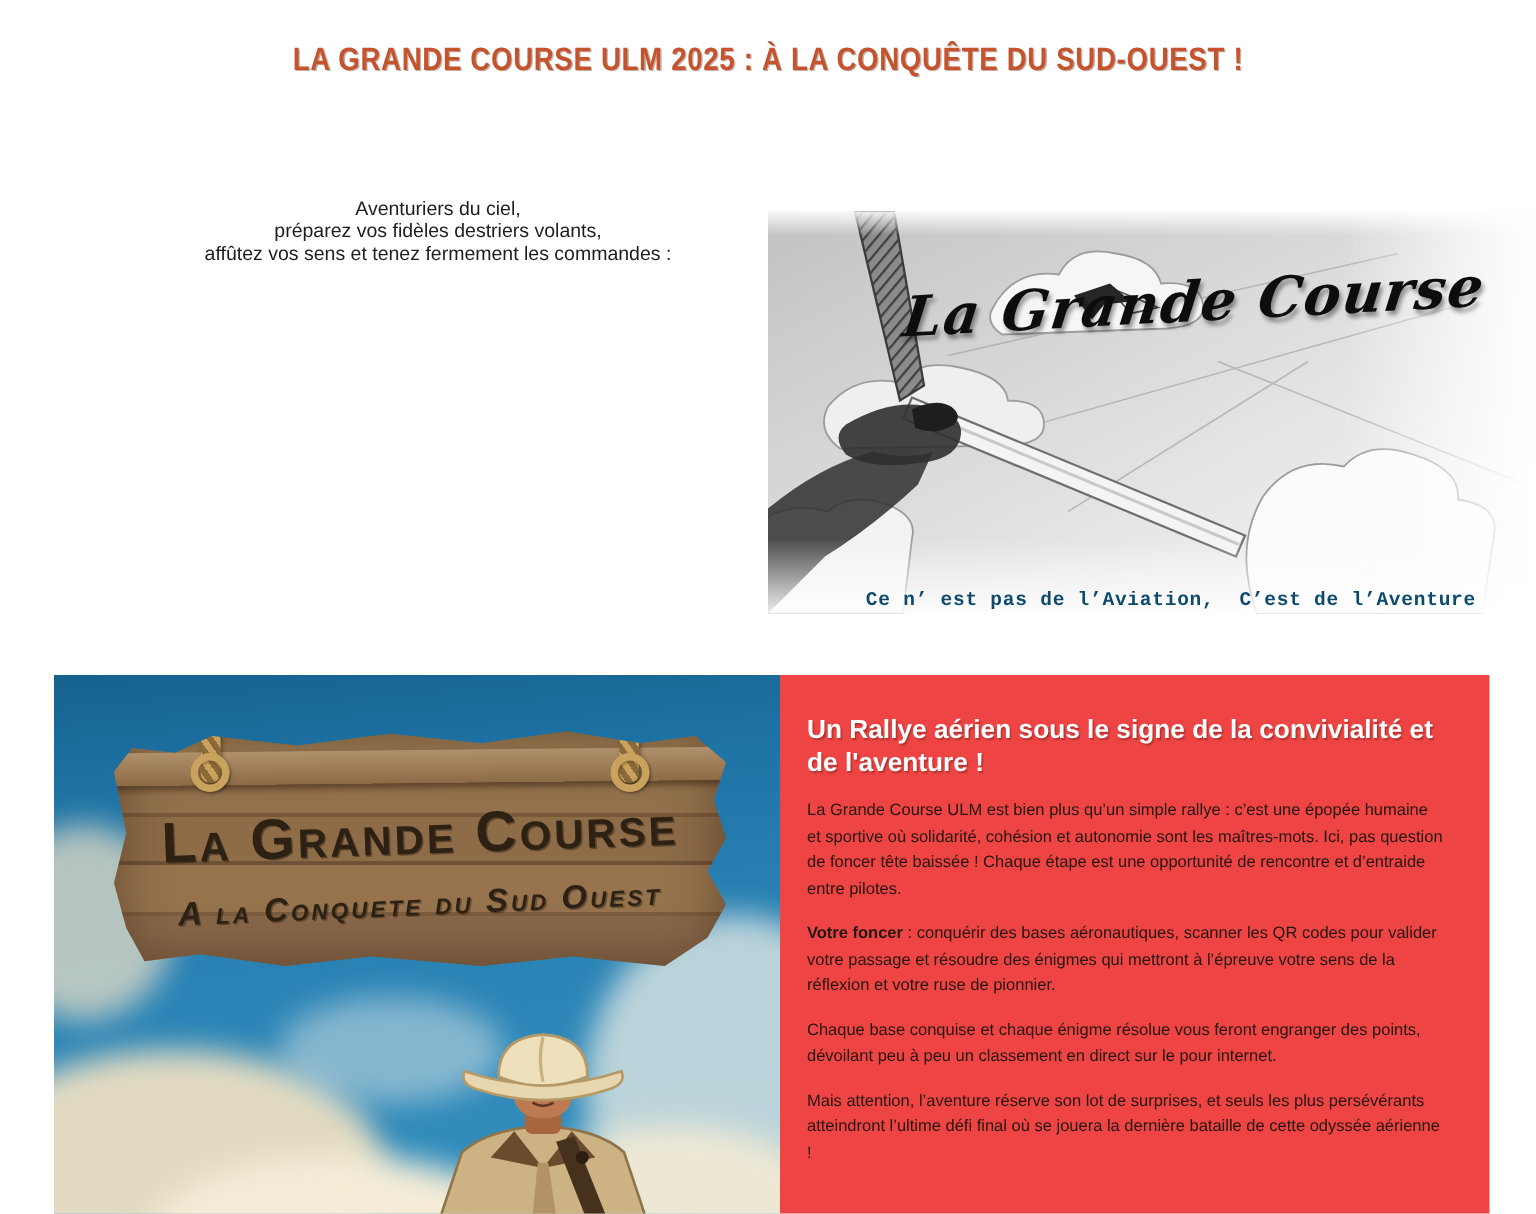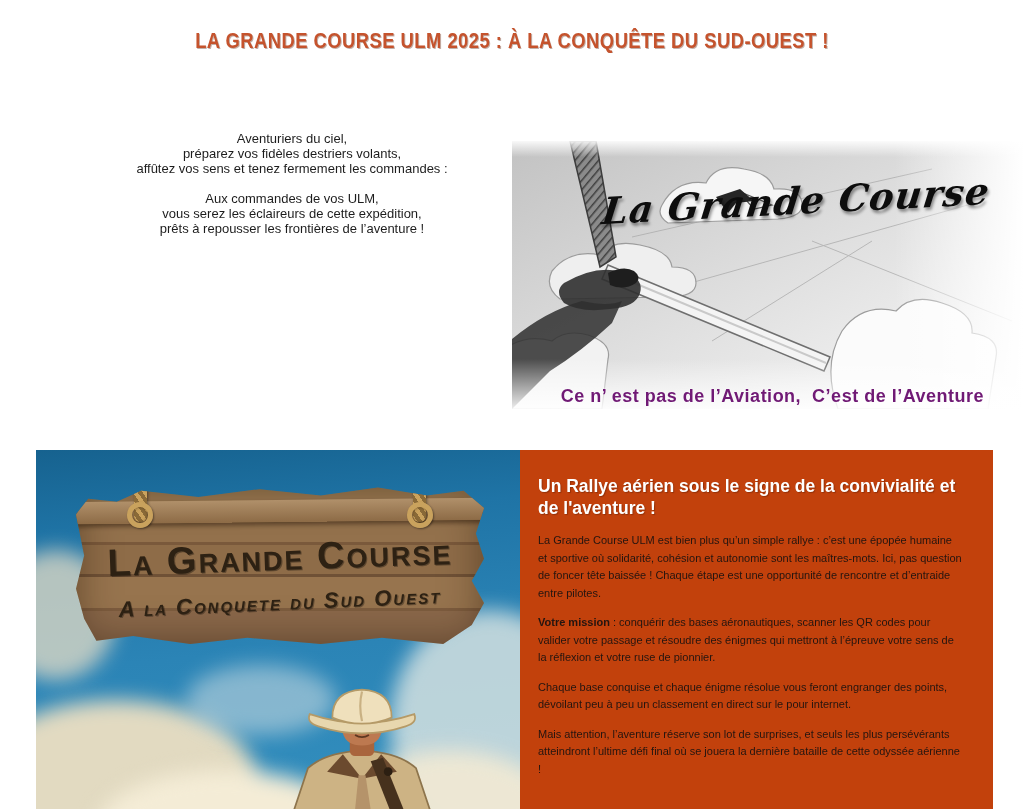--- a/index.html
+++ b/index.html
@@ -33,22 +33,22 @@
   .sketch-title {
     position:absolute; top:38px; right:34px;
     font-family:"DejaVu Serif", serif; font-style:italic; font-weight:bold;
     font-size:37px; color:#0d0d0d; letter-spacing:1px;
     transform:rotate(-3deg) skewX(-10deg);
     text-shadow:2px 3px 3px rgba(0,0,0,.4);
     white-space:nowrap;
   }
   .sketch-caption {
     position:absolute; bottom:2px; right:40px;
-    font-family:Liberation Sans, sans-serif; font-size:18px; font-weight:bold;
-    color:#701a75; letter-spacing:.5px; white-space:pre;
+    font-family:Liberation Mono, monospace; font-size:13px; font-weight:bold;
+    color:#0c4a6e; letter-spacing:.5px; white-space:pre;
     text-shadow:0 0 2px rgba(255,255,255,.9);
   }
 
   
   .bottom-row { display:flex; margin-top:41px; height:360px; }
 
   
   .poster {
     position:relative; margin-left:36px; width:484px; height:360px; overflow:hidden;
     background:linear-gradient(175deg,#16628f 0%, #1f74a6 22%, #2b84b6 55%, #3490bf 100%);
@@ -106,42 +106,41 @@
   .ring {
     position:absolute; top:16px; width:26px; height:26px; border-radius:50%;
     border:5px solid #c9a25d; box-shadow:inset 0 0 3px #5d431f, 1px 1px 2px rgba(0,0,0,.4);
   }
   .ring.left { left:51px; } .ring.right { right:51px; }
 
   .cowboy { position:absolute; left:238px; top:238px; width:176px; height:122px; }
 
   
   .panel {
-    width:473px; height:360px; background:#c2410c;
+    width:473px; height:360px; background:#ef4444;
     padding:25px 30px 0 18px; overflow:hidden;
   }
   .panel h2 {
     color:#ffffff; font-size:17.5px; line-height:1.26; font-weight:bold;
     margin-bottom:13px; text-shadow:1px 1px 1px rgba(60,20,5,.35);
   }
   .panel p {
     color:#241510; font-size:11px; line-height:17.5px; margin-bottom:12px;
   }
   .panel p strong { font-weight:bold; }
   .panel h2:last-child { margin-top:16px; }
 </style>
 </head>
 <body>
 
 <h1 class="page-title">LA GRANDE COURSE ULM 2025 : À LA CONQUÊTE DU SUD-OUEST !</h1>
 
 <div class="intro-row">
   <div class="intro-text">
       <p>Aventuriers du ciel,<br>préparez vos fidèles destriers volants,<br>affûtez vos sens et tenez fermement les commandes :</p>
-      <p>Aux commandes de vos ULM,<br>vous serez les éclaireurs de cette expédition,<br>prêts à repousser les frontières de l’aventure !</p>
     </div>
 
   <div class="sketch">
     <svg viewBox="0 0 512 268" width="512" height="268">
       <defs>
         <linearGradient id="bgG" x1="0" y1="0" x2="1" y2="1">
           <stop offset="0" stop-color="#c2c2c2"></stop>
             <stop offset=".45" stop-color="#dcdcdc"></stop>
           <stop offset=".8" stop-color="#efefef"></stop>
             <stop offset="1" stop-color="#fafafa"></stop>
@@ -240,19 +239,19 @@
       <path d="M40 30 Q70 40 100 40 Q130 40 160 30 Q164 40 150 44 Q126 52 100 52 Q74 52 50 44 Q36 40 40 30 Z" fill="#e8d7ae" stroke="#b59a67" stroke-width="2"></path>
       <path d="M66 34 Q66 4 100 2 Q134 4 134 34 Q118 41 100 41 Q82 41 66 34 Z" fill="#efe0bc" stroke="#b59a67" stroke-width="2"></path>
       <path d="M100 4 Q96 20 100 38" stroke="#c9b183" stroke-width="2.5" fill="none"></path>
     </svg>
   </div>
 
   <div class="panel">
     <div>
         <h2>Un Rallye aérien sous le signe de la convivialité et de l'aventure !</h2>
         <p>La Grande Course ULM est bien plus qu’un simple rallye : c’est une épopée humaine et sportive où solidarité, cohésion et autonomie sont les maîtres-mots. Ici, pas question de foncer tête baissée ! Chaque étape est une opportunité de rencontre et d’entraide entre pilotes.</p>
-        <p><strong>Votre mission</strong> : conquérir des bases aéronautiques, scanner les QR codes pour valider votre passage et résoudre des énigmes qui mettront à l’épreuve votre sens de la réflexion et votre ruse de pionnier.</p>
+        <p><strong>Votre foncer</strong> : conquérir des bases aéronautiques, scanner les QR codes pour valider votre passage et résoudre des énigmes qui mettront à l’épreuve votre sens de la réflexion et votre ruse de pionnier.</p>
         <p>Chaque base conquise et chaque énigme résolue vous feront engranger des points, dévoilant peu à peu un classement en direct sur le pour internet.</p>
         <p>Mais attention, l’aventure réserve son lot de surprises, et seuls les plus persévérants atteindront l’ultime défi final où se jouera la dernière bataille de cette odyssée aérienne !</p>
       </div>
   </div>
 
 </div>
 
 </body></html>

